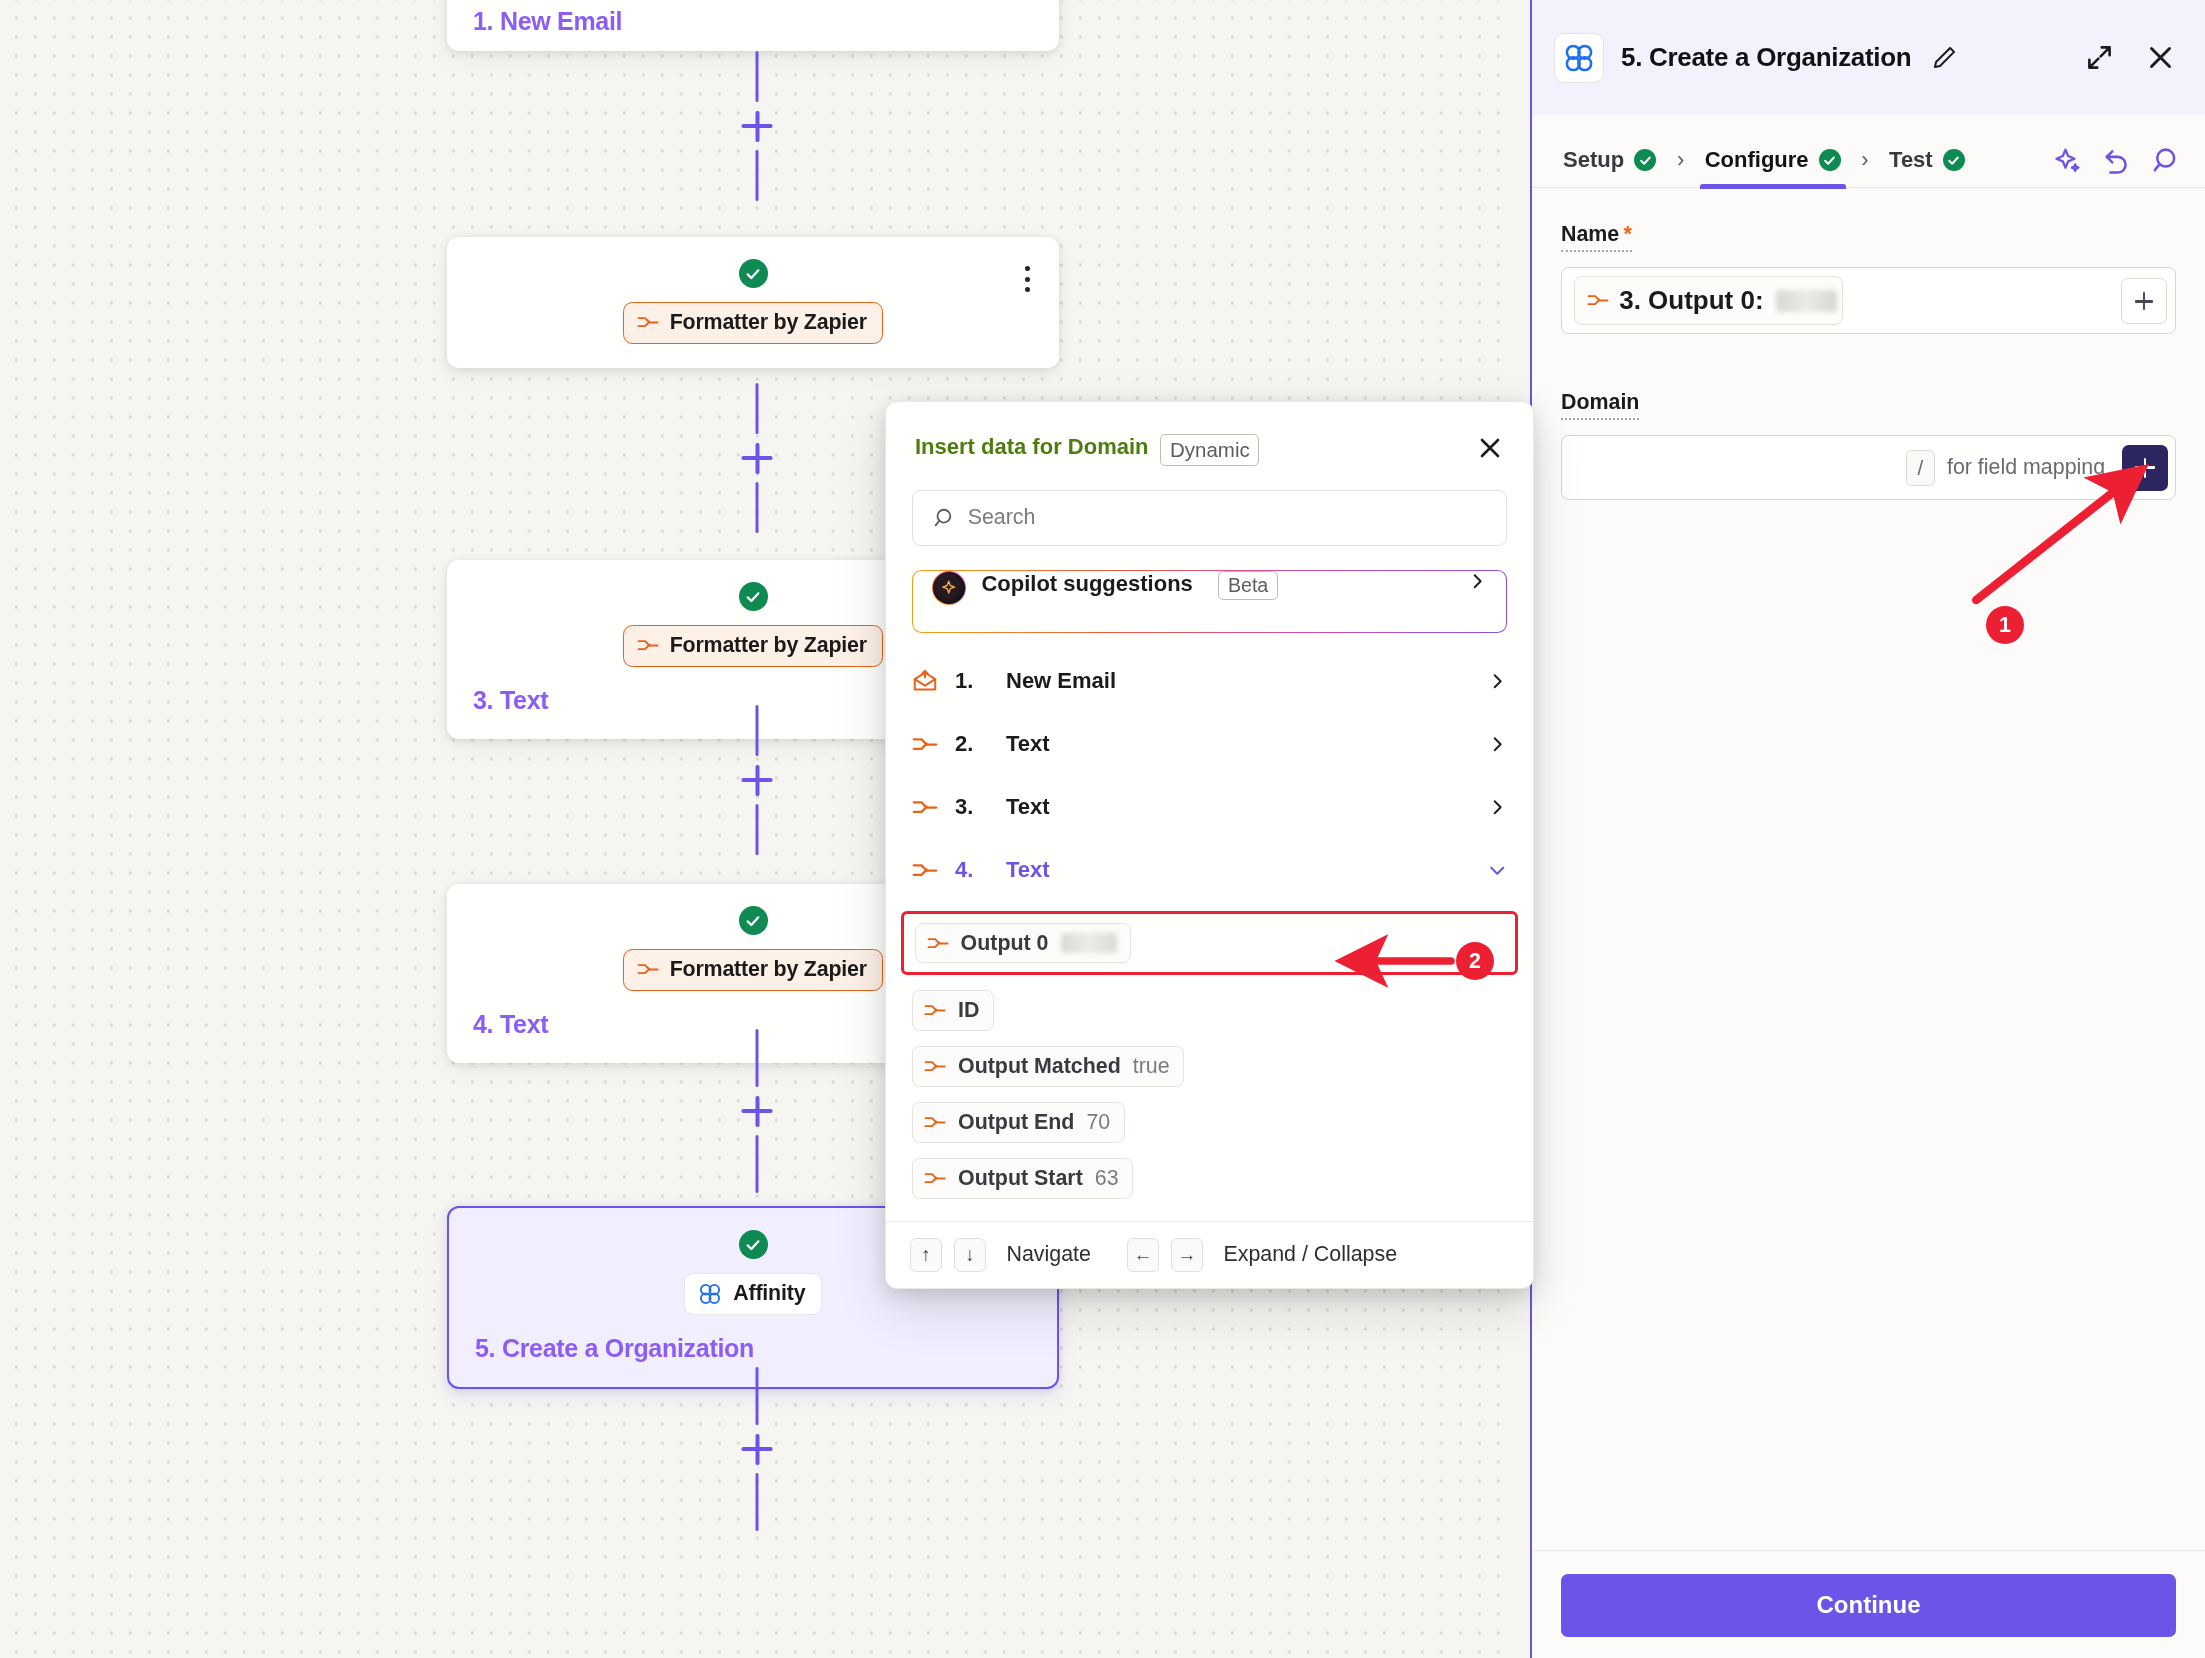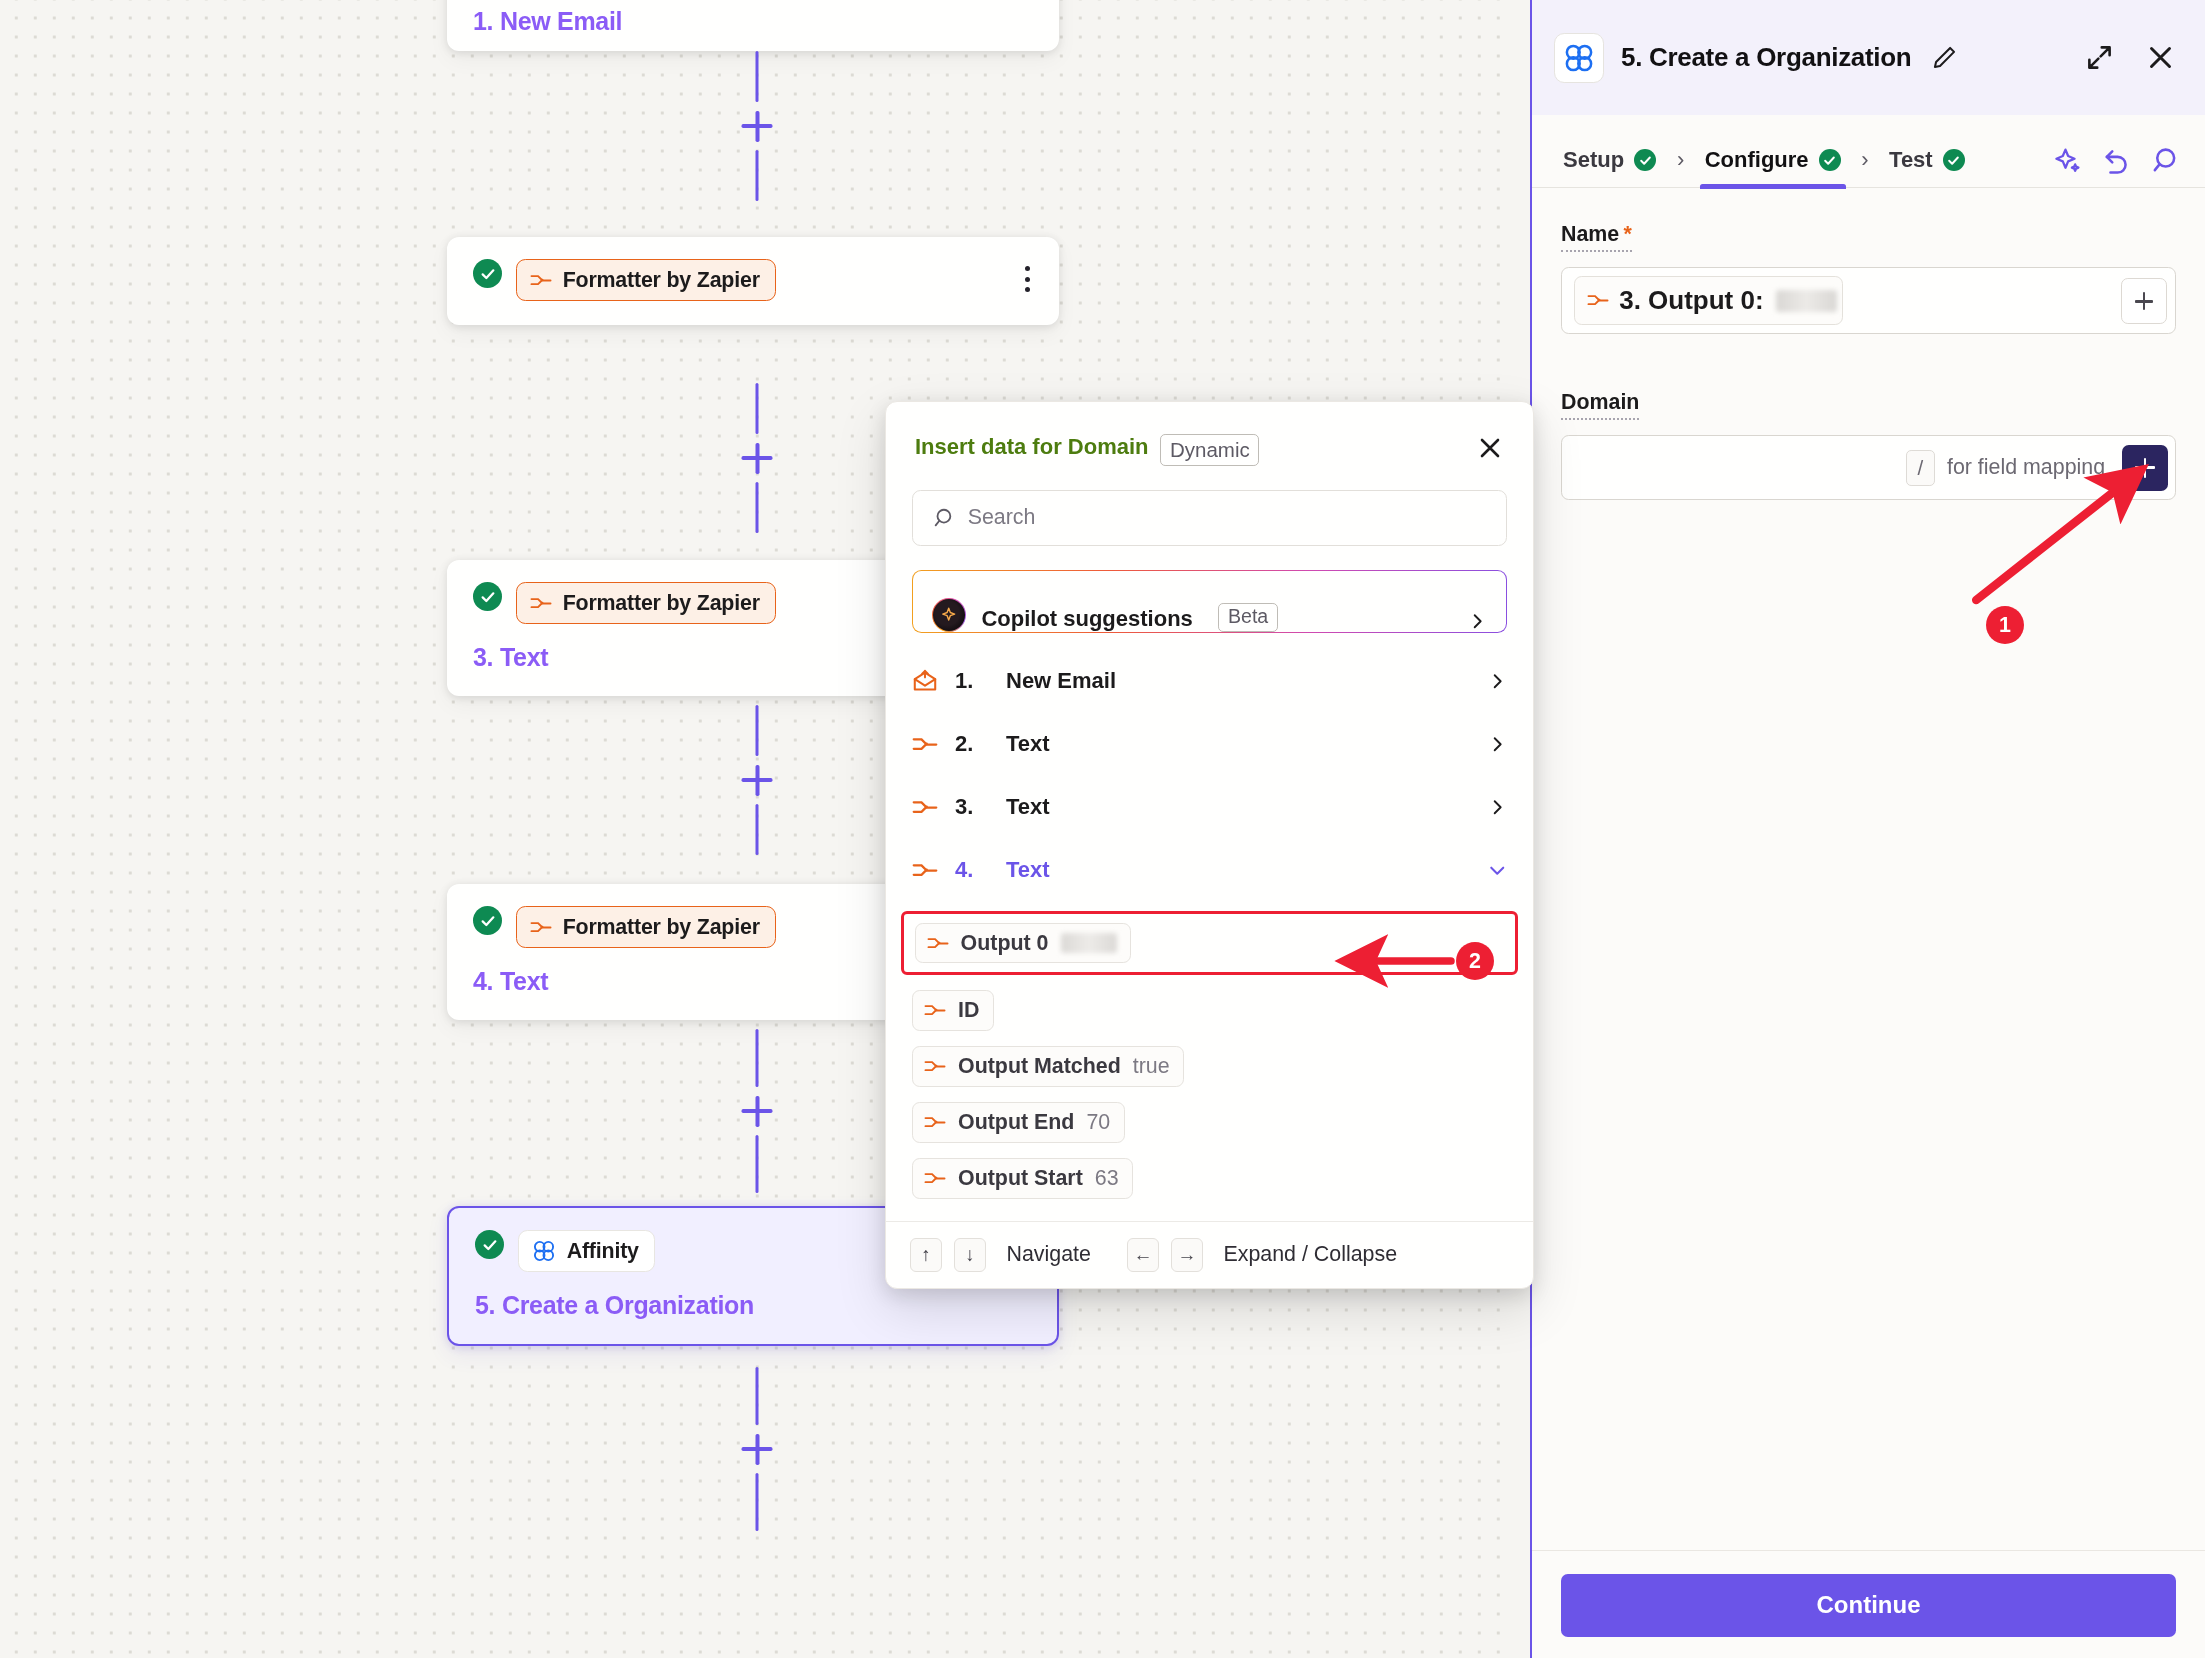--- a/index.html
+++ b/index.html
@@ -25,21 +25,21 @@
     background: #fffffe;
     border-radius: 12px;
     box-shadow: 0 1.7px 8.5px rgba(0,0,0,.10), 0 8.5px 22px rgba(0,0,0,.045);
     padding: 22px 26px 24px 26px;
   }
   .wf-card.sel {
     background: #f1efff;
     border: 2.6px solid #6b54e8;
     box-shadow: 0 1.7px 8.5px rgba(70,50,190,.14), 0 8.5px 22px rgba(70,50,190,.08);
   }
-  .wf-head { display: flex; align-items: flex-start; gap: 13.7px; }
+  .wf-head { display: flex; align-items: center; gap: 13.7px; flex-direction: column; }
   .wf-check {
     width: 29px; height: 29px; border-radius: 50%;
     background: #0e8a52; display: flex; align-items: center; justify-content: center;
     flex: 0 0 auto;
   }
   .wf-check svg { width: 16px; height: 16px; }
   .wf-chip {
     display: inline-flex; align-items: center; gap: 11px;
     border: 1.4px solid #e8631a; background: #fdf0e6;
     border-radius: 9.4px; padding: 7.7px 15.4px 7.7px 13px;
@@ -196,21 +196,21 @@
   #search-box {
     margin: 24px 26px 0 26px; border: 1.2px solid #e2dfda; border-radius: 8.5px;
     height: 56px; display:flex; align-items:center; gap: 13.7px; padding: 0 19px;
     background:#fffffe;
   }
   #search-box svg { width: 22px; height: 22px; flex:0 0 auto; }
   #search-box .ph { font-size: 21.4px; color: #7c7983; }
 
   #copilot-row {
     margin: 24px 26px 0 26px; height: 63px; border-radius: 9.4px;
-    display: flex; align-items: flex-end; gap: 15.4px; padding: 0 19px;
+    display: flex; align-items: flex-start; gap: 15.4px; padding: 0 19px;
     background:
       linear-gradient(#fffffe,#fffffe) padding-box,
       linear-gradient(90deg,#f2a01f,#ee5a3a,#d04ab0,#8a4fe0) border-box;
     border: 1.7px solid transparent;
   }
   .copilot-dot {
     width: 34px; height: 34px; border-radius: 50%;
     background: radial-gradient(circle at 35% 30%, #3a2a2f 0%, #2a1e24 55%, #d0519e 100%);
     border: 1.7px solid transparent;
     background-image:

